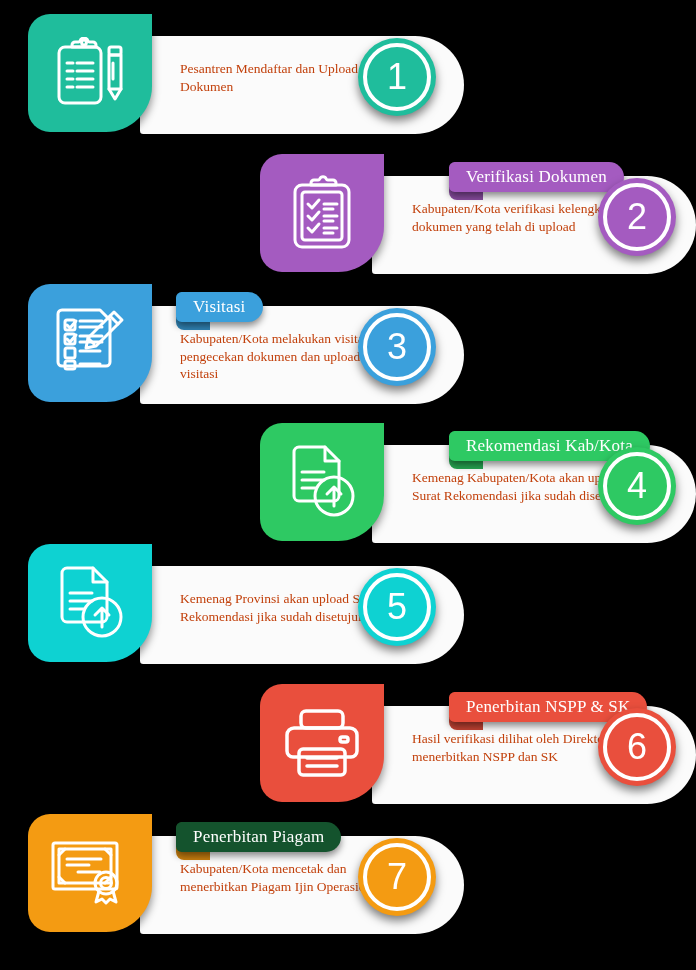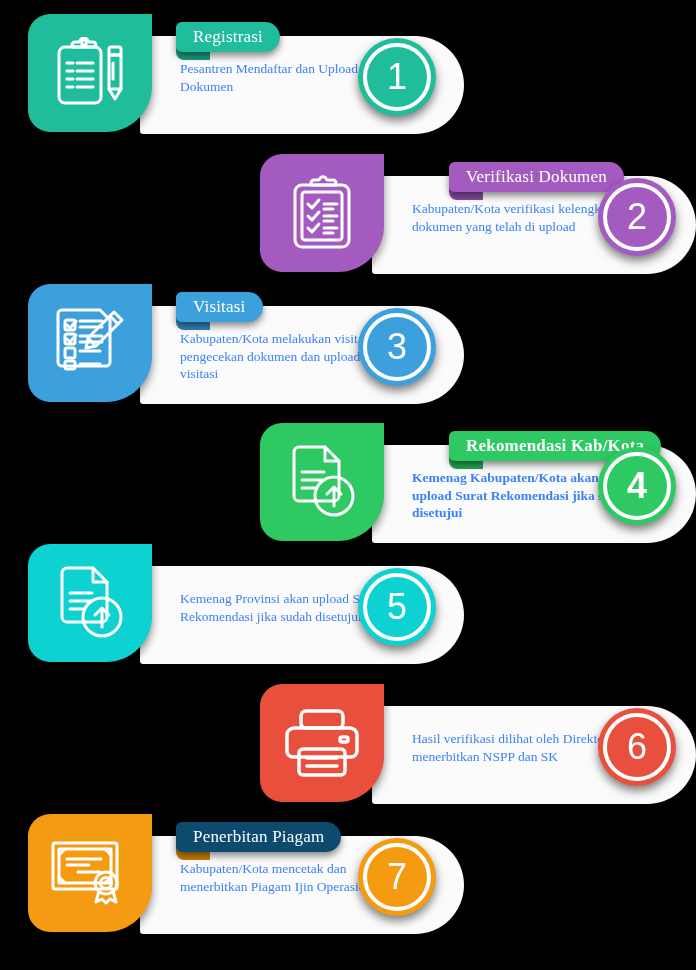--- a/index.html
+++ b/index.html
@@ -89,21 +89,21 @@
     box-shadow: 0 4px 7px rgba(0,0,0,0.45);
   }
 
   
   .desc {
     position: absolute;
     left: 152px;
     top: 46px;
     width: 222px;
     z-index: 4;
-    color: #3b82f6;
+    color: #c2410c;
     font-size: 13.5px;
     line-height: 17.5px;
   }
 
   
   .badge {
     position: absolute;
     top: 24px;
     width: 78px;
     height: 78px;
@@ -151,21 +151,20 @@
       <path d="M17 10V8a3 3 0 0 1 3-3h3.5a1.6 1.6 0 0 0 1.5-1 4.2 4.2 0 0 1 8 0 1.6 1.6 0 0 0 1.5 1H38a3 3 0 0 1 3 3v2z"></path>
       <circle cx="29" cy="5.5" r="2.4"></circle>
       <path d="M12 26h6M22 26h16M12 34h6M22 34h16M12 42h6M22 42h16M12 50h6M22 50h16"></path>
       <rect x="54" y="10" width="12" height="8" rx="2"></rect>
       <path d="M54 18h12v34l-6 10-6-10z"></path>
       <path d="M58 26v16"></path>
       <path d="M54 52h12"></path>
     </svg>
         </span>
       </div>
-      <div class="pill-wrap"><div class="pill-tab" style="background: rgb(31, 189, 156);"></div><div class="pill" style="background: rgb(31, 189, 156);">Registrasi</div></div>
       <div class="desc">Pesantren Mendaftar dan Upload Dokumen</div>
       <div class="badge" style="background: rgb(31, 189, 156);">
         <div class="ring"></div>
         <div class="num">1</div>
       </div>
     </div>
     <div class="step right" style="top: 154px;">
       <div class="card"></div>
       <div class="tile" style="background: rgb(164, 91, 192);">
         <span>
@@ -203,21 +202,21 @@
     </svg>
         </span>
       </div>
       <div class="pill-wrap"><div class="pill-tab" style="background: rgb(59, 160, 220);"></div><div class="pill" style="background: rgb(59, 160, 220);">Visitasi</div></div>
       <div class="desc">Kabupaten/Kota melakukan visitasi dan pengecekan dokumen dan upload hasil visitasi</div>
       <div class="badge" style="background: rgb(59, 160, 220);">
         <div class="ring"></div>
         <div class="num">3</div>
       </div>
     </div>
-    <div class="step right" style="top: 423px; font-weight: bold;">
+    <div class="step right" style="top: 423px;">
       <div class="card"></div>
       <div class="tile" style="background: rgb(46, 201, 99);">
         <span>
     <svg width="72" height="76" viewBox="0 0 72 76" fill="none" stroke="#fff" stroke-width="3" stroke-linecap="round" stroke-linejoin="round">
       <path d="M8 8a5 5 0 0 1 5-5h26l14 14v35a5 5 0 0 1-5 5H13a5 5 0 0 1-5-5z"></path>
       <path d="M39 3v14h14"></path>
       <path d="M16 28h22M16 36h22M16 44h14"></path>
       <circle cx="48" cy="52" r="19"></circle>
       <path d="M48 62V43M41 50l7-7 7 7"></path>
     </svg>
@@ -255,20 +254,21 @@
         <span>
     <svg width="78" height="70" viewBox="0 0 78 70" fill="none" stroke="#fff" stroke-width="3.5" stroke-linecap="round" stroke-linejoin="round">
       <rect x="18" y="3" width="42" height="17" rx="5"></rect>
       <path d="M4 27a7 7 0 0 1 7-7h56a7 7 0 0 1 7 7v16a6 6 0 0 1-6 6H10a6 6 0 0 1-6-6z"></path>
       <rect x="57" y="29" width="8" height="5" rx="2.2"></rect>
       <rect x="16" y="41" width="46" height="26" rx="4"></rect>
       <path d="M24 50h30M24 58h30"></path>
     </svg>
         </span>
       </div>
+      <div class="pill-wrap"><div class="pill-tab" style="background: rgb(233, 79, 61);"></div><div class="pill" style="background: rgb(233, 79, 61);">Penerbitan NSPP &amp; SK</div></div>
       <div class="desc">Hasil verifikasi dilihat oleh Direktorat, menerbitkan NSPP dan SK</div>
       <div class="badge" style="background: rgb(233, 79, 61);">
         <div class="ring"></div>
         <div class="num">6</div>
       </div>
     </div>
     <div class="step left" style="top: 814px;">
       <div class="card"></div>
       <div class="tile" style="background: rgb(244, 155, 18);">
         <span>
@@ -276,20 +276,20 @@
       <rect x="3" y="3" width="64" height="46" rx="2"></rect>
       <path d="M9 9h52v34H9z"></path>
       <path d="M9 15l6-6M61 15l-6-6M9 37l6 6M61 37l-6 6"></path>
       <path d="M17 19h34M17 25h22M28 32h22"></path>
       <circle cx="56" cy="43" r="11"></circle>
       <circle cx="56" cy="43" r="5.5"></circle>
       <path d="M49 51l-3 11 6-3 4 4 4-4 6 3-3-11"></path>
     </svg>
         </span>
       </div>
-      <div class="pill-wrap"><div class="pill-tab" style="background: rgb(244, 155, 18);"></div><div class="pill" style="background: #0c4a6e;">Penerbitan Piagam</div></div>
+      <div class="pill-wrap"><div class="pill-tab" style="background: rgb(244, 155, 18);"></div><div class="pill" style="background: #14532d;">Penerbitan Piagam</div></div>
       <div class="desc">Kabupaten/Kota mencetak dan menerbitkan Piagam Ijin Operasional.</div>
       <div class="badge" style="background: rgb(244, 155, 18);">
         <div class="ring"></div>
         <div class="num">7</div>
       </div>
     </div>
   </div>
 
 </body></html>

